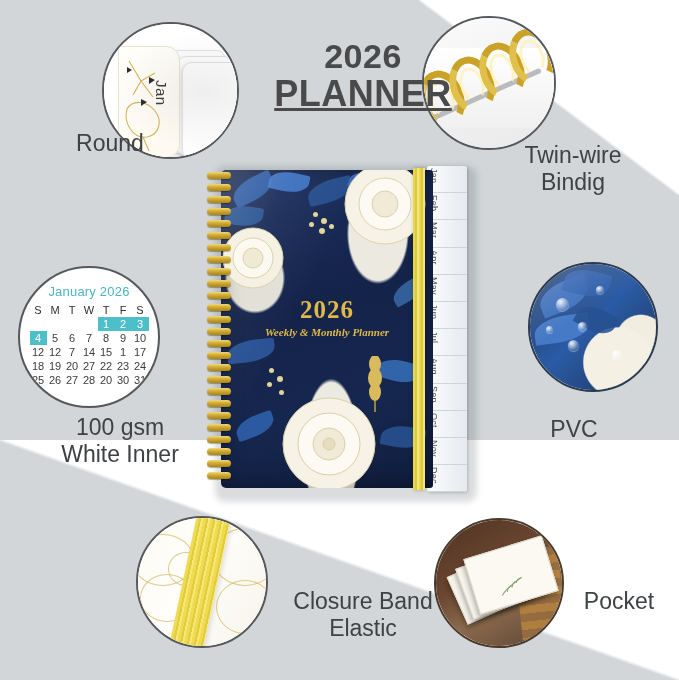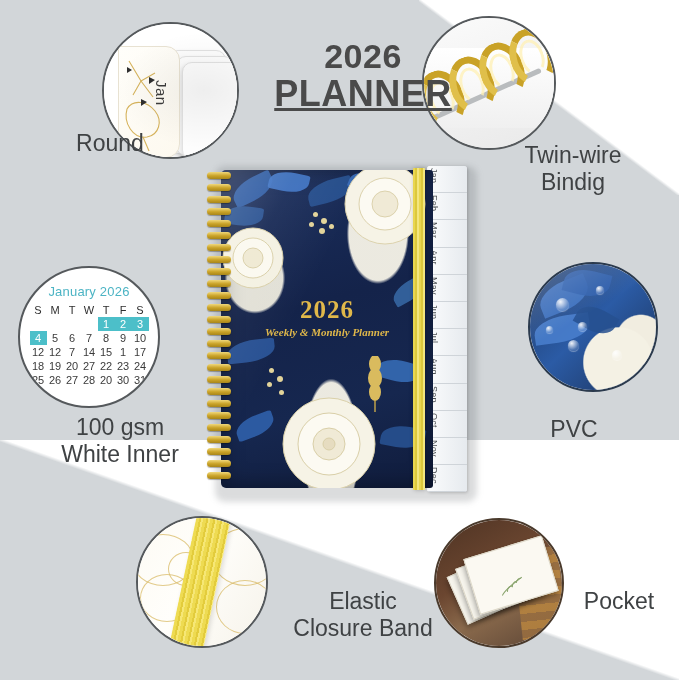--- a/index.html
+++ b/index.html
@@ -399,22 +399,22 @@
 <div class="bubble" id="b-band">
   <div class="band-bg"></div>
   <div class="band-petal" style="left:-6px; top:16px;  width:62px; height:52px;"></div>
   <div class="band-petal" style="left:2px;  top:56px;  width:54px; height:48px;"></div>
   <div class="band-petal" style="left:74px; top:10px;  width:66px; height:58px;"></div>
   <div class="band-petal" style="left:78px; top:62px;  width:58px; height:54px;"></div>
   <div class="band-petal" style="left:30px; top:34px;  width:36px; height:34px;"></div>
   <div class="band-strip"></div>
 </div>
 <div class="caption" style="left:268px; top:588px; width:190px;">
+  <div>Closure Band</div>
   <div>Elastic</div>
-  <div>Closure Band</div>
 </div>
 
 <div class="bubble" id="b-pocket">
   <div class="pk-bg"></div>
   <div class="pk-wood"></div>
   <div class="pk-card pk-c1"></div>
   <div class="pk-card pk-c2"></div>
   <div class="pk-card pk-c3"></div>
   <svg class="pk-sprig" viewBox="0 0 30 20">
     <g stroke="#8aa56e" stroke-width="1" fill="none">

